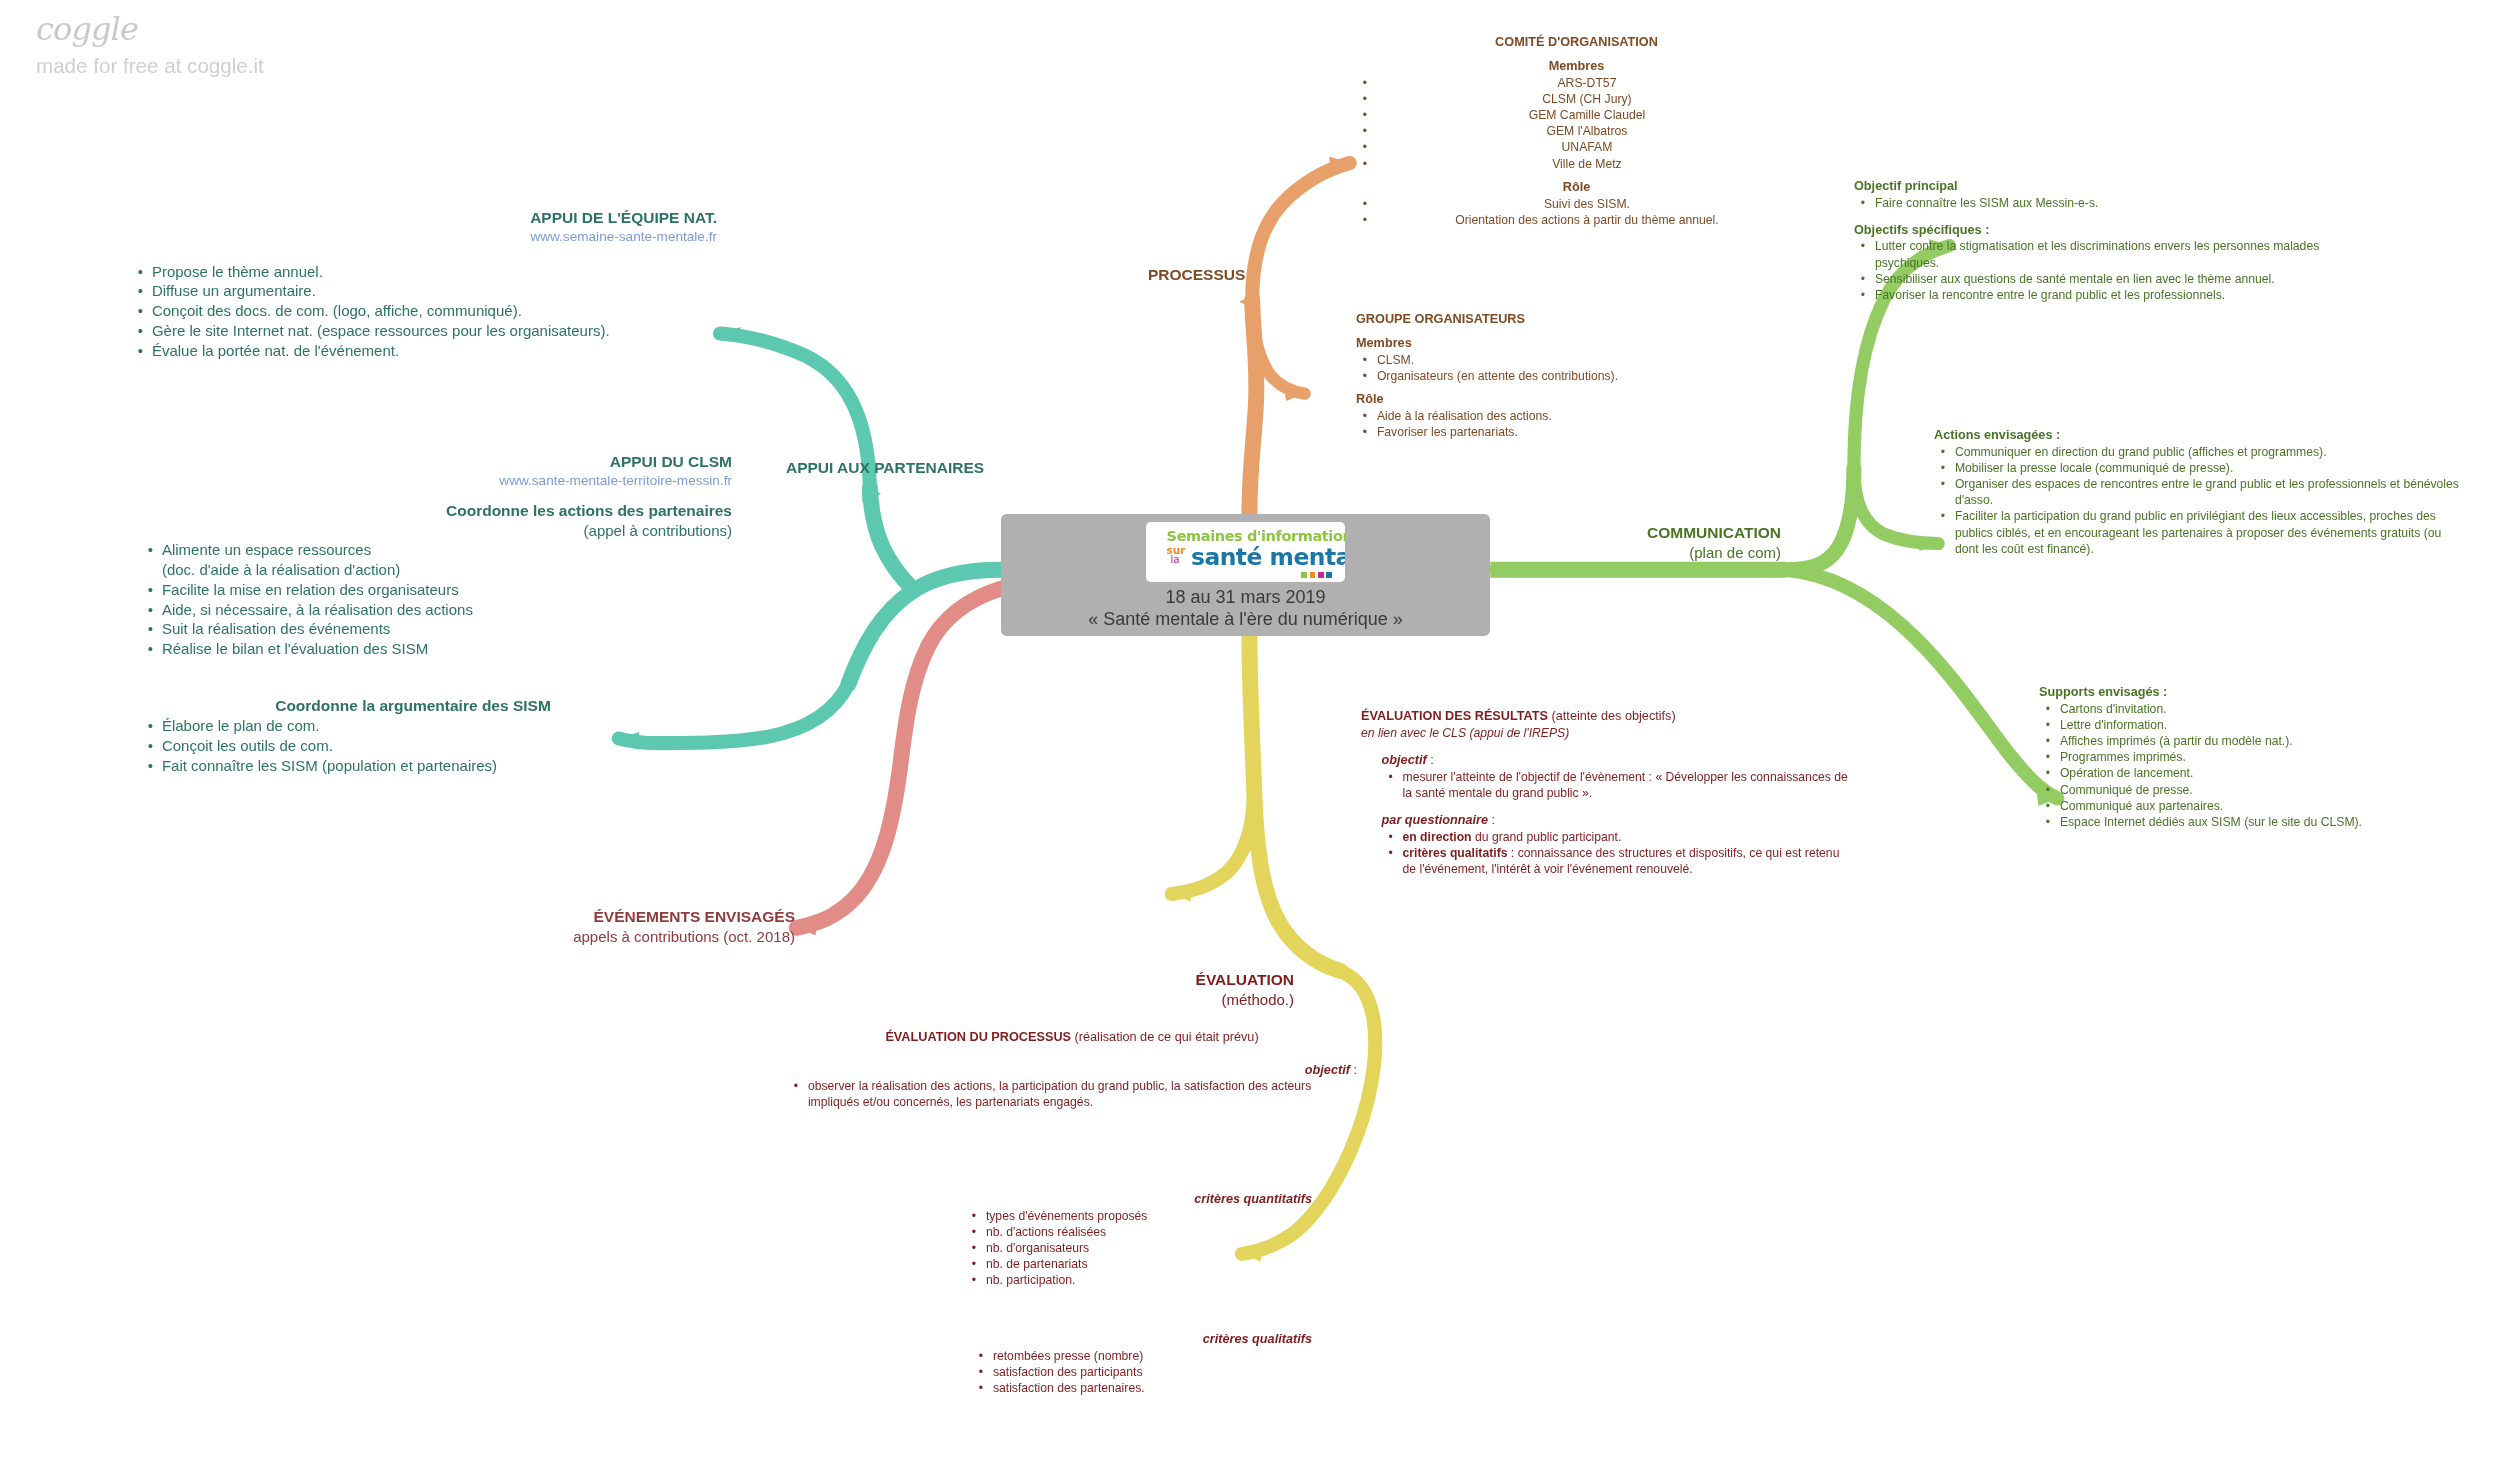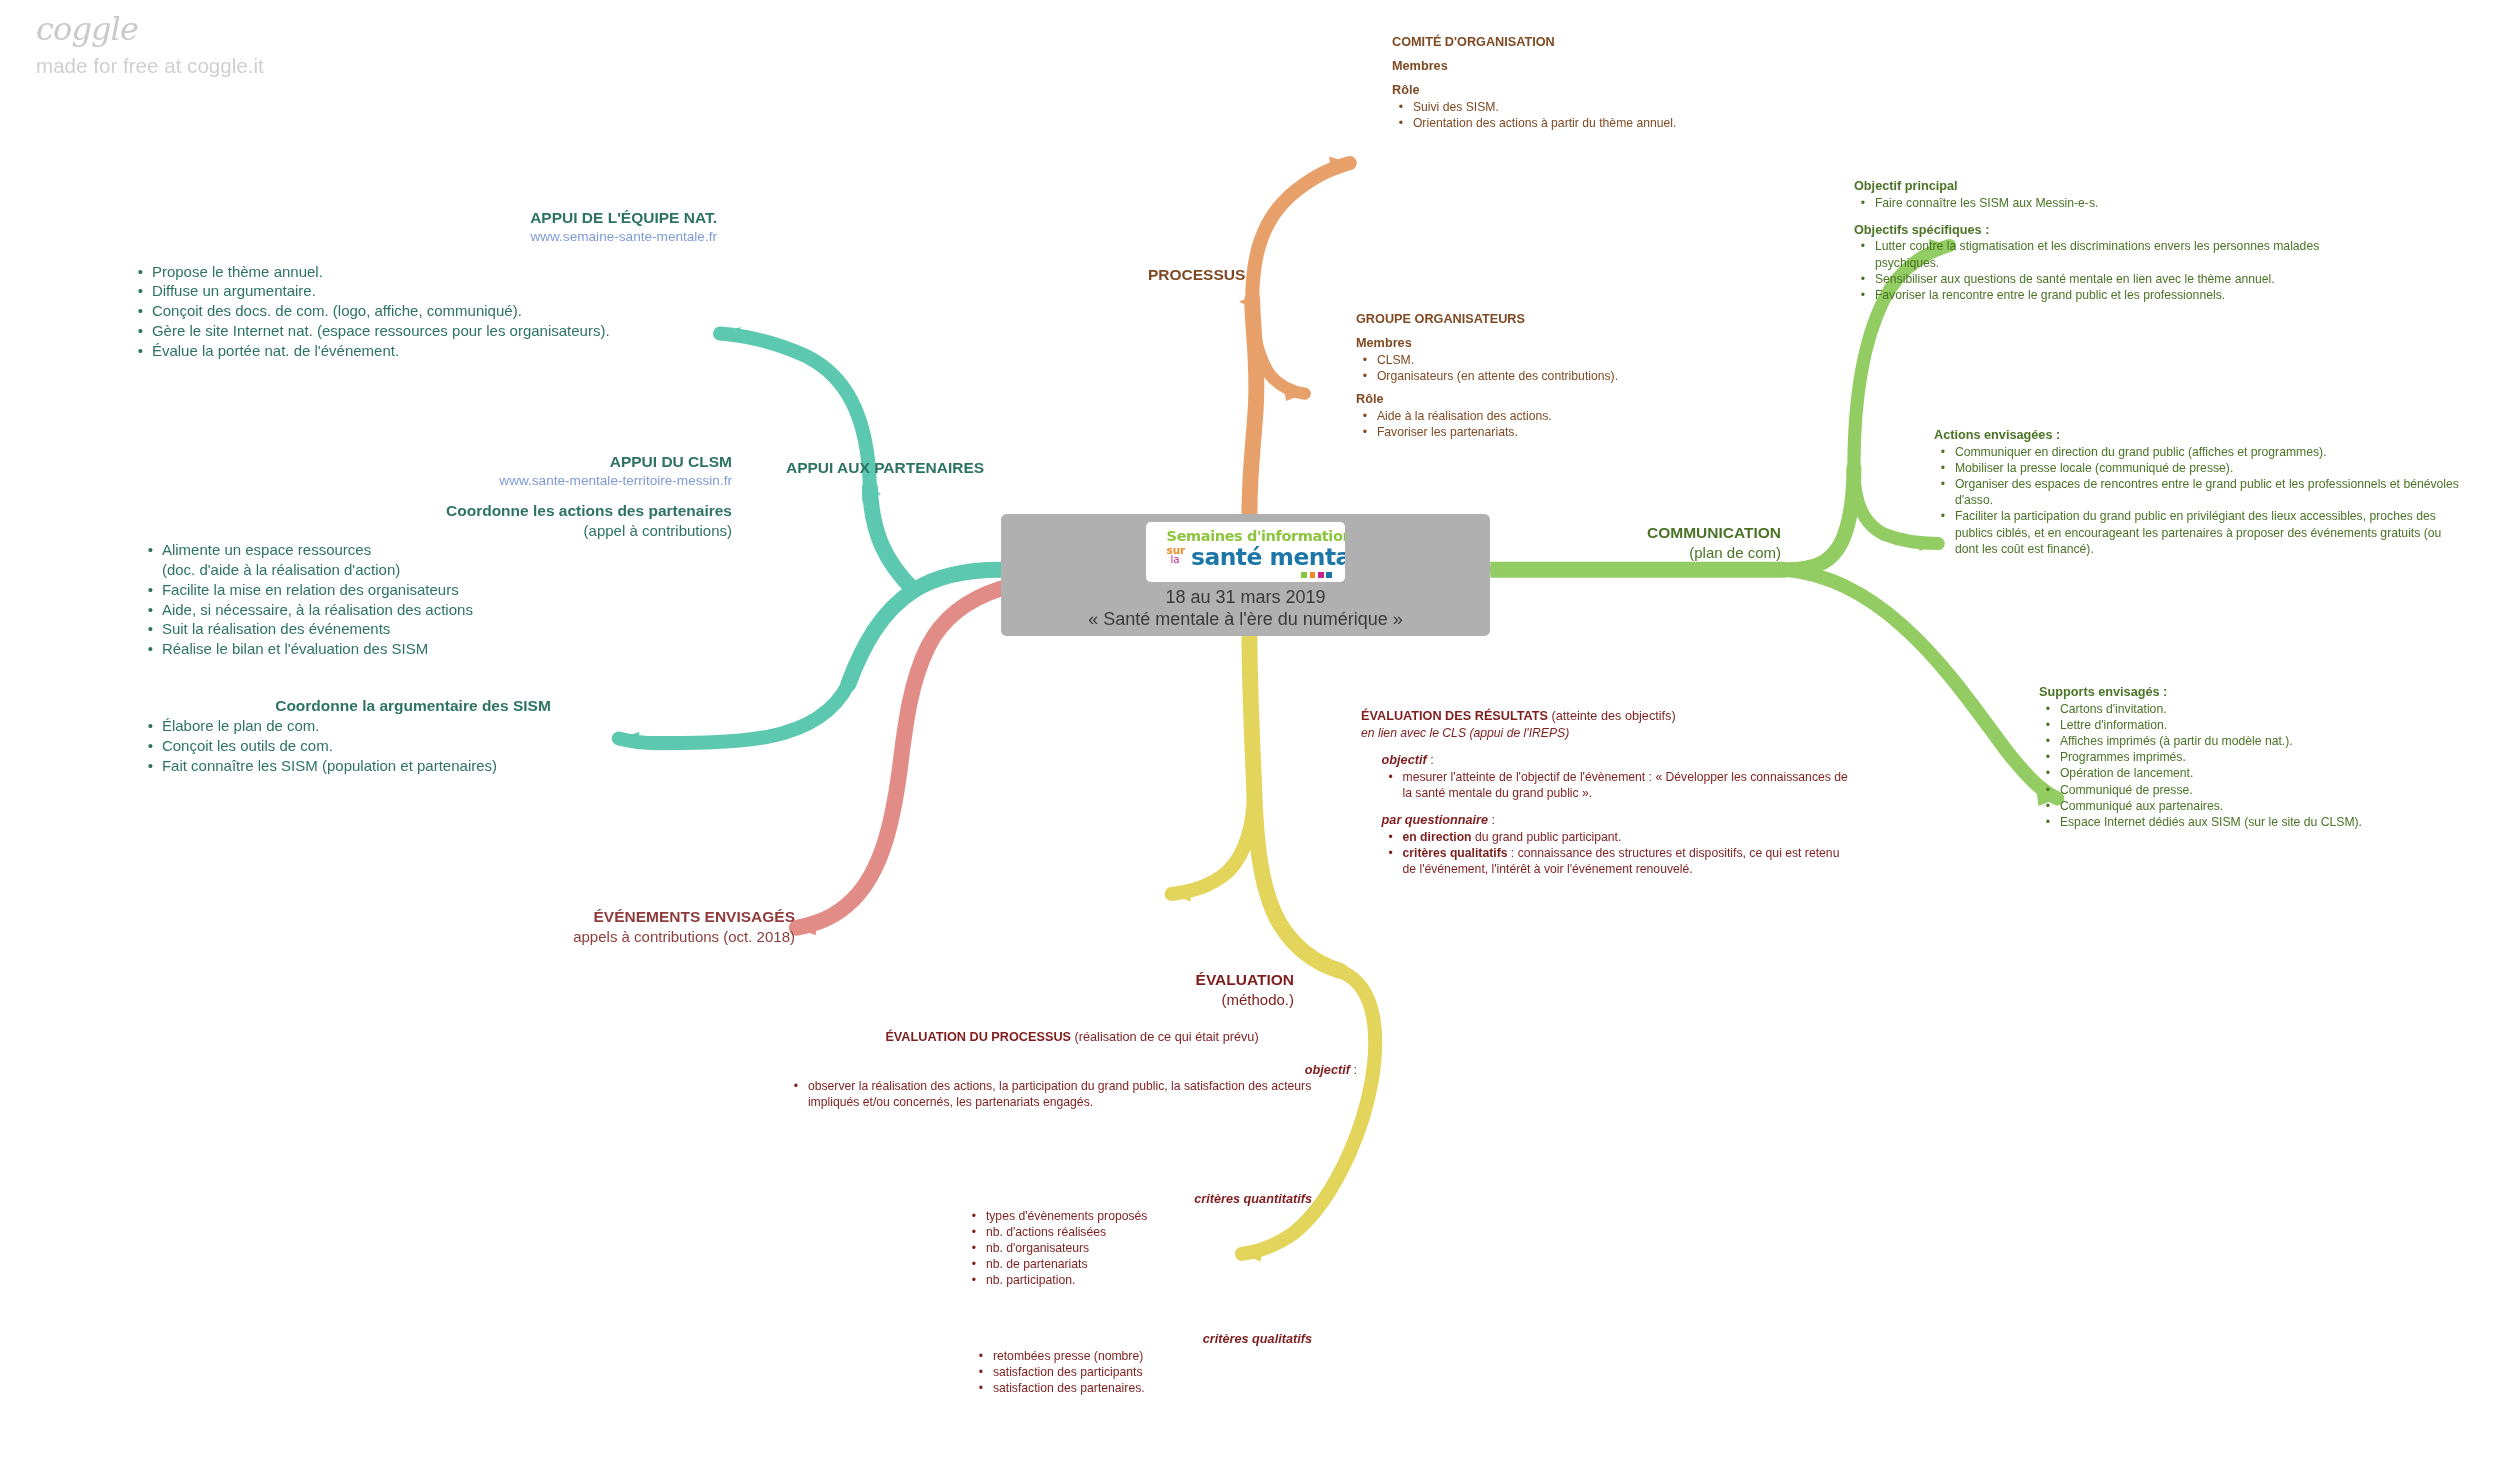--- a/index.html
+++ b/index.html
@@ -255,24 +255,32 @@
         <li>Conçoit les outils de com.</li>
         <li>Fait connaître les SISM (population et partenaires)</li>
       </ul>
   </div>
 
   <div class="node right-al" style="left:450px; top:907px; width:345px;">
     <div class="ttl c-red">ÉVÉNEMENTS ENVISAGÉS</div>
     <div class="sub c-red">appels à contributions (oct. 2018)</div>
   </div>
 
-  <div class="node" style="left:1392px; top:34px; width:441px;">
+  <div class="node" style="left:1356px; top:34px; width:441px;text-align:center;">
     <div class="ttl-sm c-brown">COMITÉ D'ORGANISATION</div>
     <div class="gap-sm"></div>
     <div class="ttl-sm c-brown">Membres</div>
+    <ul class="bl sub-sm c-brown">
+        <li>ARS-DT57</li>
+        <li>CLSM (CH Jury)</li>
+        <li>GEM Camille Claudel</li>
+        <li>GEM l'Albatros</li>
+        <li>UNAFAM</li>
+        <li>Ville de Metz</li>
+      </ul>
     <div class="gap-sm"></div>
     <div class="ttl-sm c-brown">Rôle</div>
     <ul class="bl sub-sm c-brown">
         <li>Suivi des SISM.</li>
         <li>Orientation des actions à partir du thème annuel.</li>
       </ul>
   </div>
 
   <div class="node" style="left:1356px; top:311px; width:441px;">
     <div class="ttl-sm c-brown">GROUPE ORGANISATEURS</div>

